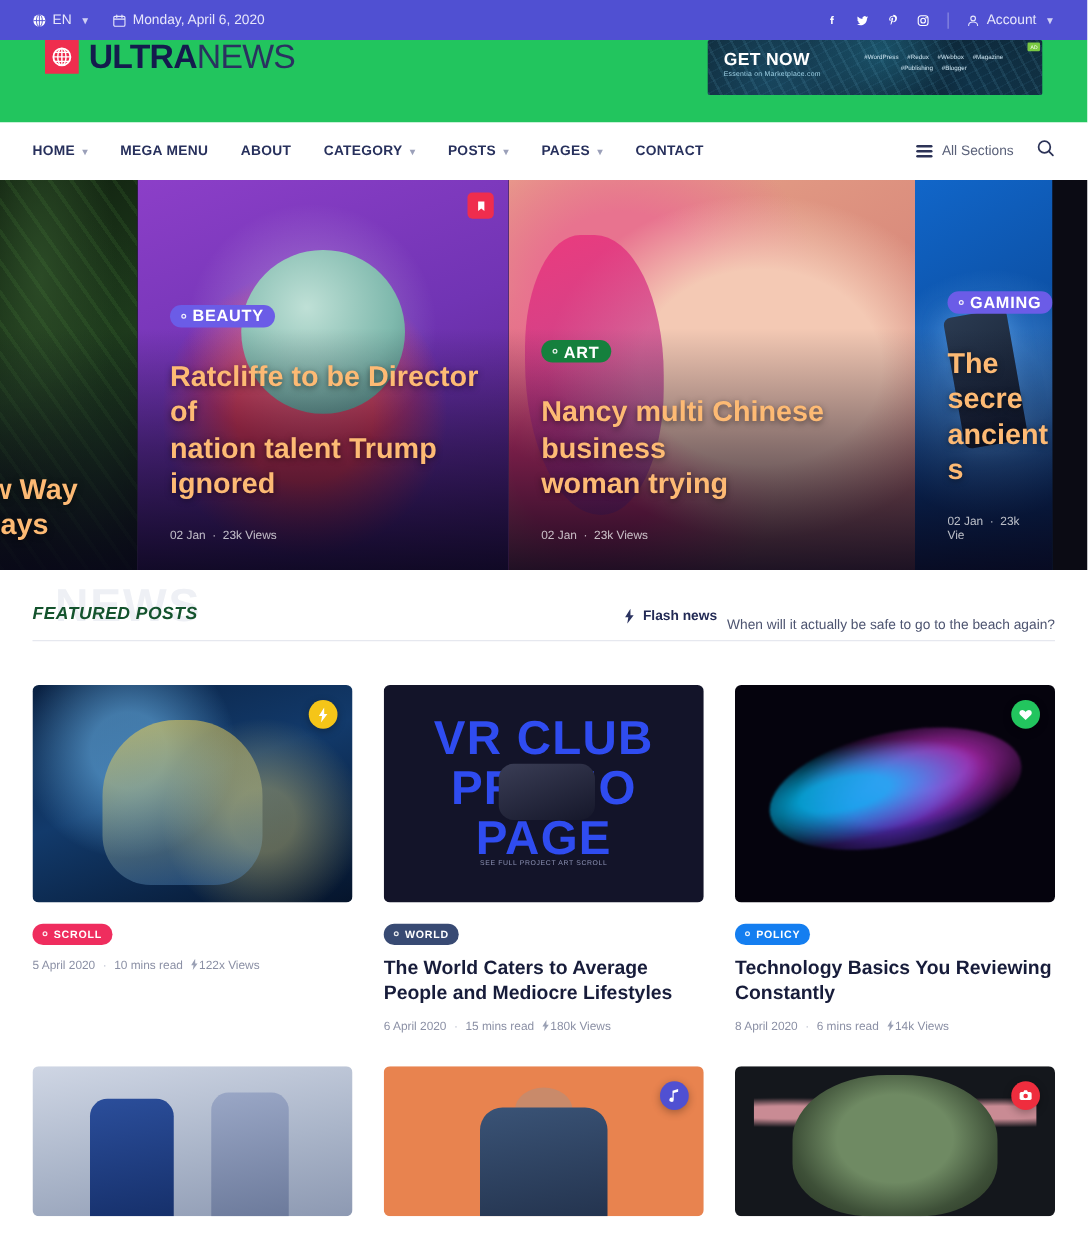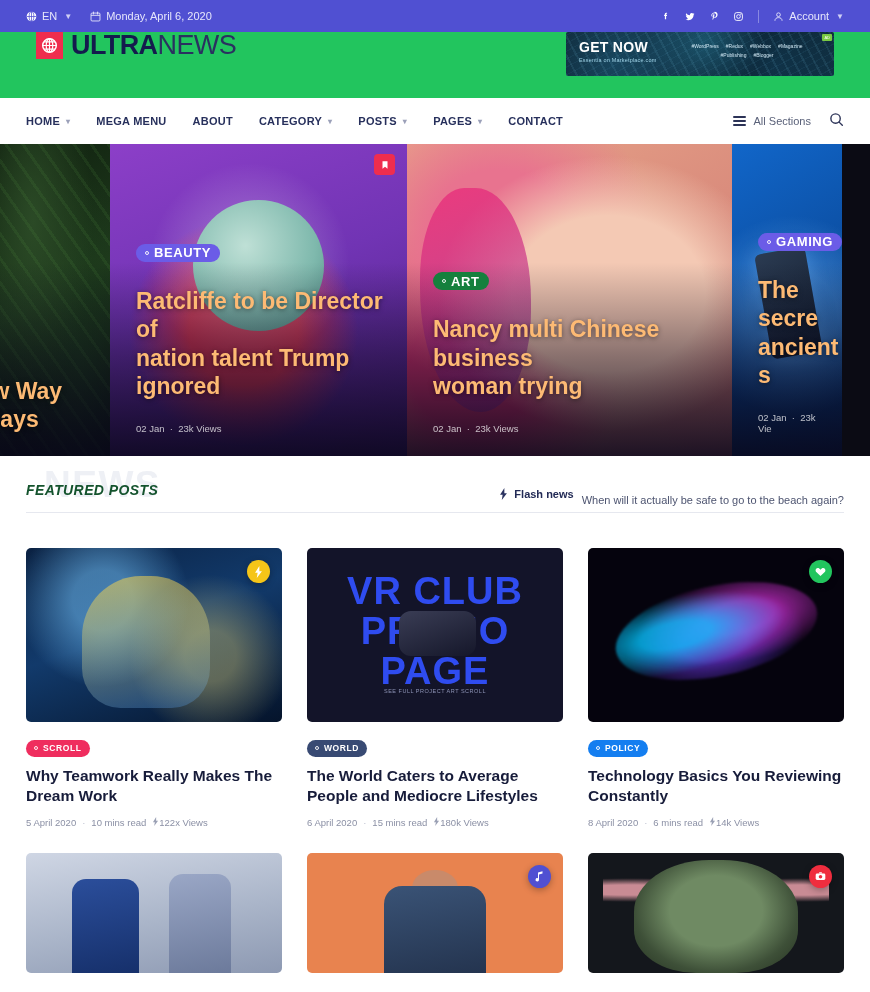--- a/index.html
+++ b/index.html
@@ -554,21 +554,20 @@
               <path d="M6 0 1 8h3l-1 6 6-8H6z" fill="#fff"></path>
             </svg>
         </div>
       </div>
       <div class="card-badge">
         <span class="badge" style="background:#ef2d5e">
           <span class="dot"></span>
           <span>SCROLL</span>
         </span>
       </div>
-      <div class="card-title">Why Teamwork Really Makes The Dream Work</div>
       <div class="card-meta">
         <span>5 April 2020</span>
         <span class="sep">·</span>
         <span>10 mins read</span>
         <span class="views">
           <span>
             <svg width="7" height="9" viewBox="0 0 10 14">
                 <path d="M6 0 1 8h3l-1 6 6-8H6z" fill="#9aa0b4"></path>
               </svg>
           </span>

